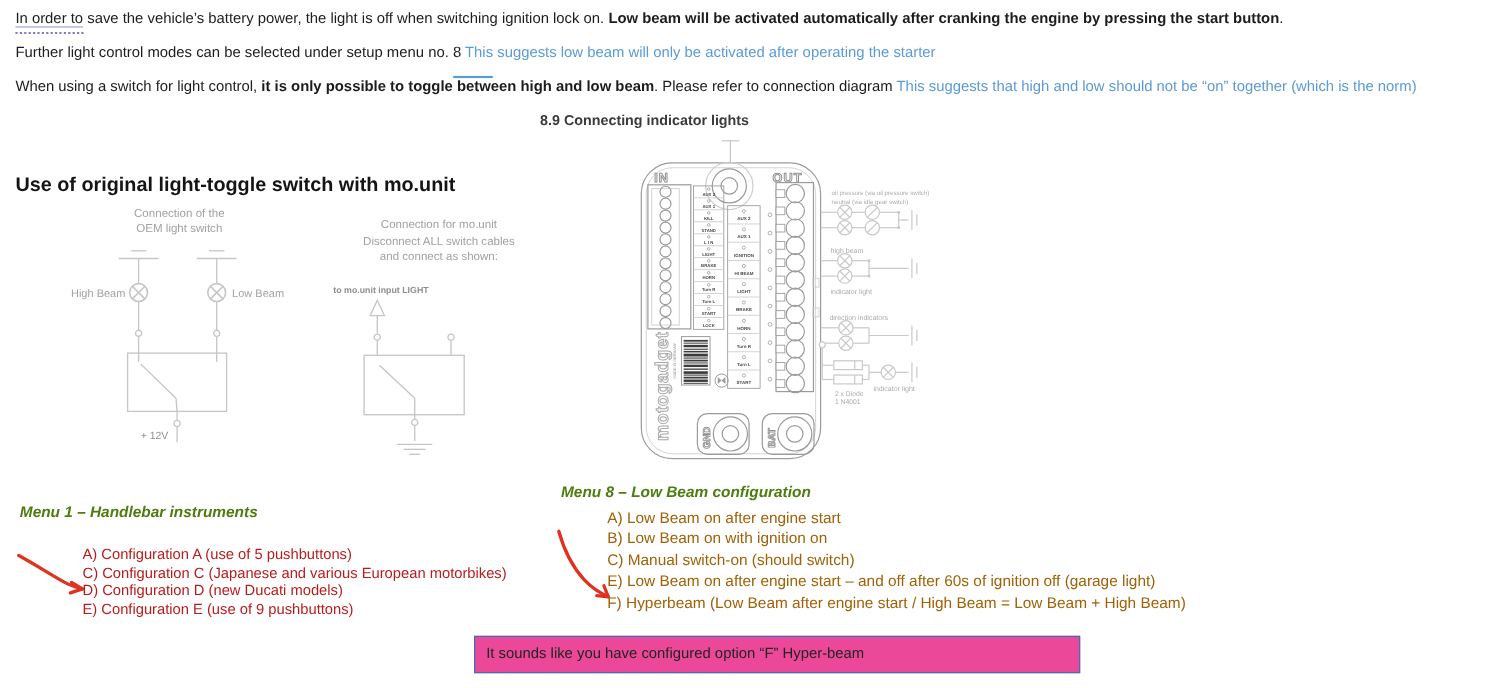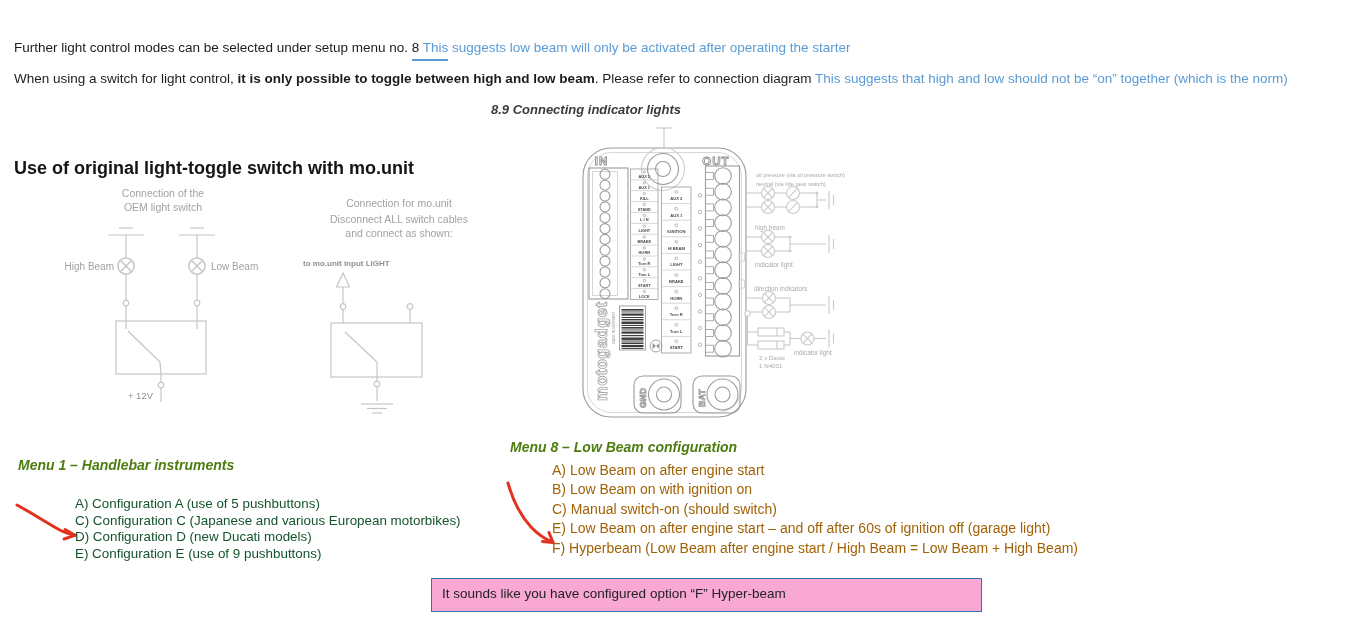--- a/index.html
+++ b/index.html
@@ -11,28 +11,28 @@
   .page{position:relative;width:1357px;height:625px;background:#fff;overflow:hidden;
         font-family:"Liberation Sans",sans-serif;color:#1c1c1c;}
   .abs{position:absolute;}
   .para{font-size:13.5px;line-height:18px;white-space:nowrap;}
   .para b{font-weight:700;}
   .blue{color:var(--annotation-blue);}
   .sugg{position:relative;text-decoration:underline;text-decoration-thickness:1px;
         text-decoration-color:#9aa0c8;text-underline-offset:3px;}
   .sugg::after{content:"";position:absolute;left:0;right:0;bottom:-7px;
         border-bottom:2.5px dotted #8279d6;}
-  .link8{border-bottom:2px solid var(--annotation-blue);padding-bottom:4px;}
-  .h-section{font-weight:700;font-size:13px;color:#3a3a3a;white-space:nowrap;font-style:italic;}
+  .link8{border-bottom:2px solid var(--annotation-blue);padding-bottom:14px;}
+  .h-section{font-weight:700;font-size:13px;color:#3a3a3a;white-space:nowrap;}
   .h-left{font-weight:700;font-size:18px;color:#141414;white-space:nowrap;}
   .menu-title{font-weight:700;font-style:italic;font-size:14px;color:#4d7c0f;white-space:nowrap;}
   .menu8-items div{font-size:14px;line-height:19.4px;white-space:nowrap;color:#a16207;}
-  .menu1-items div{font-size:13.4px;line-height:16.6px;white-space:nowrap;color:#14532d;}
+  .menu1-items div{font-size:13.4px;line-height:16.6px;white-space:nowrap;color:#b91c1c;}
   .comment-box{border:1.6px solid var(--comment-border);box-sizing:border-box;
-        width:551px;height:34px;background:#f9a8d4;}
+        width:551px;height:34px;background:#ec4899;}
   .comment-box span{display:block;padding:7px 0 0 10px;font-size:13.5px;color:#222;white-space:nowrap;}
   svg text{font-family:"Liberation Sans",sans-serif;}
 </style>
 </head>
 <body>
 
 <div class="page">
 
   <svg class="abs" style="left:0;top:0" width="1357" height="625" viewBox="0 0 1357 625">
     <defs>
@@ -381,20 +381,23 @@
         <path d="M17,505 C30,512 44,521 58,529 C64,532.5 70,534.2 75,535.3"></path>
         <path d="M75,535.3 L65,529.5 M75,535.3 L64,539"></path>
       </g>
       <g>
         <path d="M508,483 C513,501 520,515 531,527 C538,534.5 546,539.5 553,542.5"></path>
         <path d="M553,542.5 L542.5,541.5 M553,542.5 L549,532.5"></path>
       </g>
     </g>
   </svg>
 
+  <div class="abs para" style="left:14px;top:8px;width:1335px">
+    <span class="sugg">In order to</span><span> save the vehicle’s battery power, the light is off when switching ignition lock on. </span><b>Low beam will be activated automatically after cranking the engine by pressing the start button</b><span>.</span>
+  </div>
 
   <div class="abs para" style="left:14px;top:39px;width:1335px">
     <span>Further light control modes can be selected under setup menu no. </span><span class="link8"><span>8</span><span class="blue"> This</span></span><span class="blue"> suggests low beam will only be activated after operating the starter</span>
   </div>
 
   <div class="abs para" style="left:14px;top:70px;width:1343px">
     <span>When using a switch for light control, </span><b>it is only possible to toggle between high and low beam</b><span>. Please refer to connection diagram </span><span class="blue">This suggests that high and low should not be “on” together (which is the norm)</span>
   </div>
 
   <div class="abs h-section" style="left:491px;top:102px">8.9 Connecting indicator lights</div>

